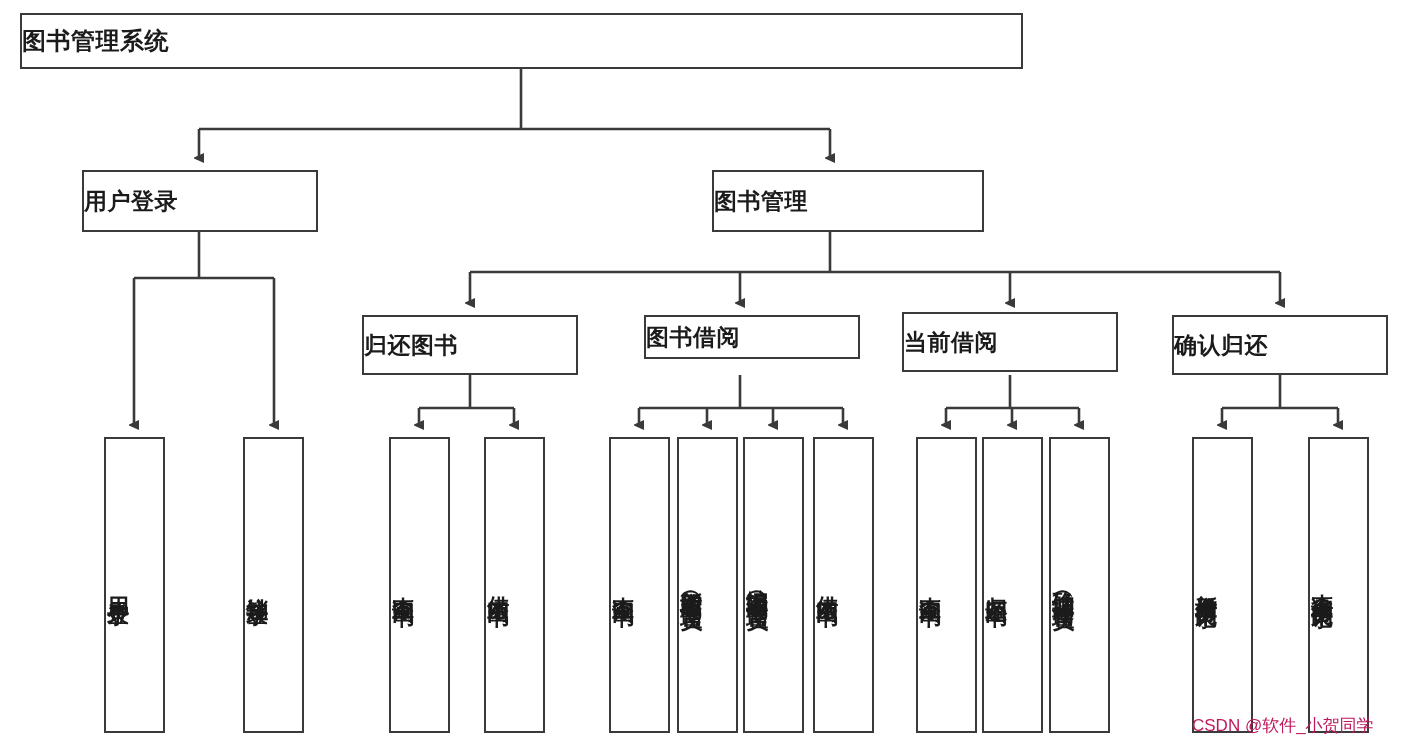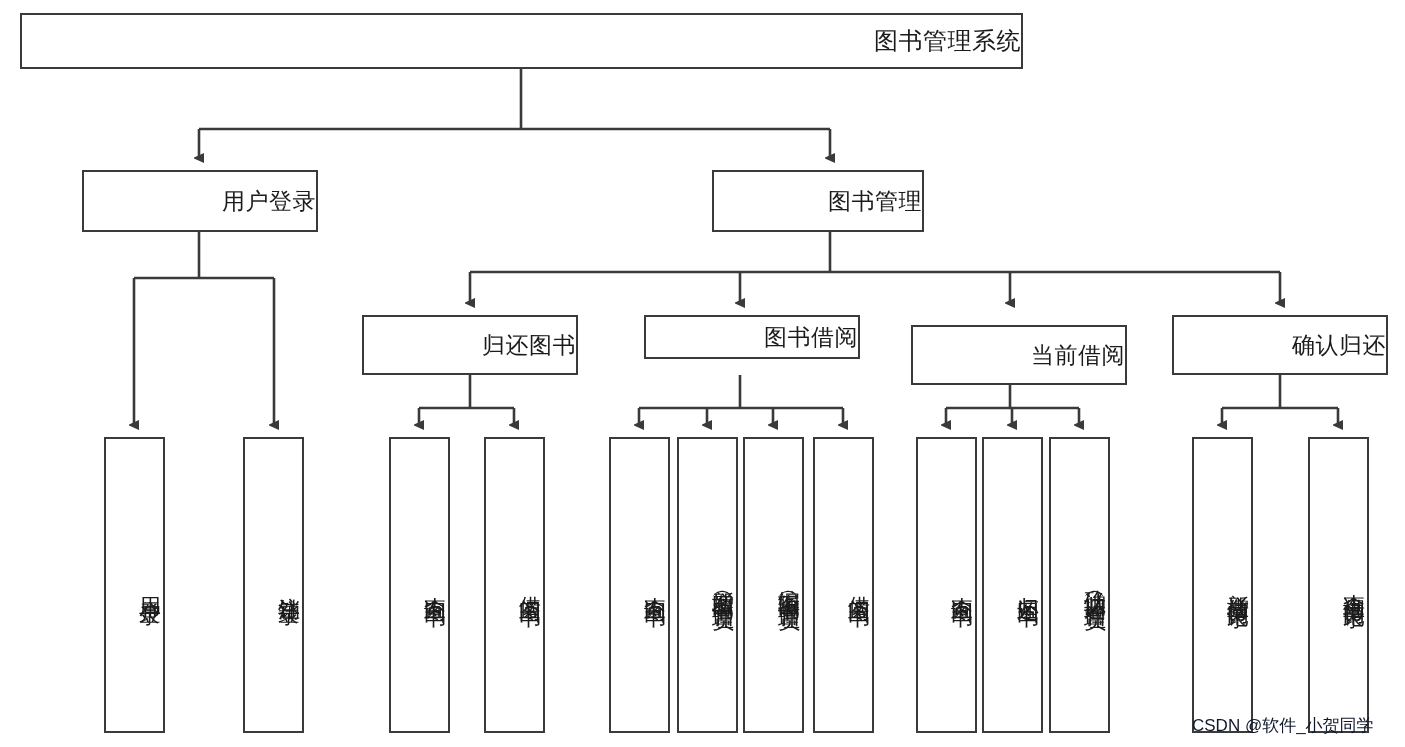--- a/index.html
+++ b/index.html
@@ -25,22 +25,23 @@
     width: 1405px;
     height: 747px;
   }
   .node-box {
     position: absolute;
     box-sizing: border-box;
     background: #ffffff;
     border: 2px solid #3a3a3a;
     display: flex;
     align-items: center;
-    justify-content: flex-end;
+    justify-content: flex-start;
     overflow: hidden;
+    font-weight: bold;
   }
   .node-label {
     color: #1b1b1b;
     font-size: 23px;
     line-height: 1.15;
     letter-spacing: 0.5px;
     white-space: nowrap;
     user-select: none;
   }
   .node-box.vertical .node-label {
@@ -48,21 +49,21 @@
     text-orientation: upright;
     letter-spacing: 3px;
     font-size: 22px;
   }
   .node-box.root .node-label { font-size: 24px; }
   .watermark {
     position: absolute;
     left: 1192px;
     top: 714px;
     font-size: 17px;
-    color: #0f172a;
+    color: #be185d;
     white-space: nowrap;
     user-select: none;
   }
 </style>
 </head>
 <body>
 
 <div id="diagram-root">
 
   <svg class="canvas" viewBox="0 0 1405 747" xmlns="http://www.w3.org/2000/svg">
@@ -115,31 +116,31 @@
     </g>
   </svg>
 
   <div class="node-box root" style="left:20px; top:13px; width:1003px; height:56px;">
     <span class="node-label">图书管理系统</span>
   </div>
 
   <div class="node-box" style="left:82px; top:170px; width:236px; height:62px;">
     <span class="node-label">用户登录</span>
   </div>
-  <div class="node-box" style="left:712px; top:170px; width:212px; height:62px;">
+  <div class="node-box" style="left:712px; top:170px; width:272px; height:62px;">
     <span class="node-label">图书管理</span>
   </div>
 
   <div class="node-box" style="left:362px; top:315px; width:216px; height:60px;">
     <span class="node-label">归还图书</span>
   </div>
   <div class="node-box" style="left:644px; top:315px; width:216px; height:44px;">
     <span class="node-label">图书借阅</span>
   </div>
-  <div class="node-box" style="left:902px; top:325px; width:216px; height:60px;margin-left:9px;">
+  <div class="node-box" style="left:902px; top:312px; width:216px; height:60px;">
     <span class="node-label">当前借阅</span>
   </div>
   <div class="node-box" style="left:1172px; top:315px; width:216px; height:60px;">
     <span class="node-label">确认归还</span>
   </div>
 
   <div class="node-box vertical" style="left:104px; top:437px; width:61px; height:296px;">
     <span class="node-label">用户登录</span>
   </div>
   <div class="node-box vertical" style="left:243px; top:437px; width:61px; height:296px;">

